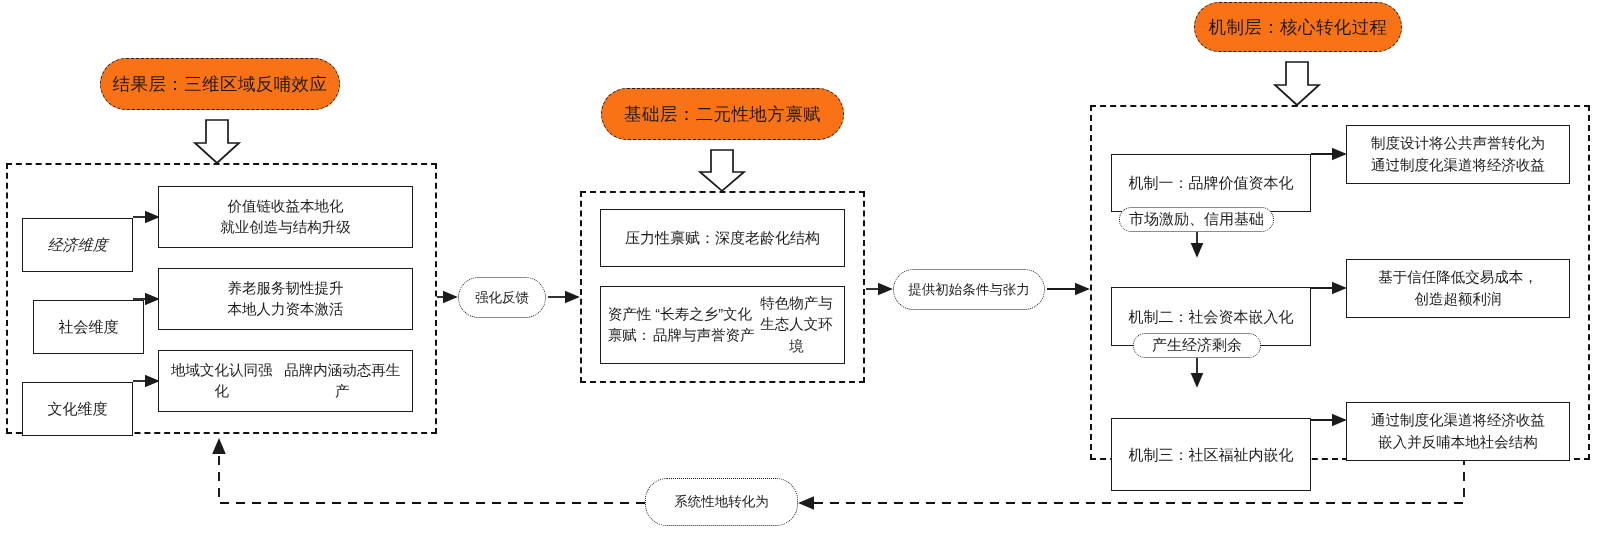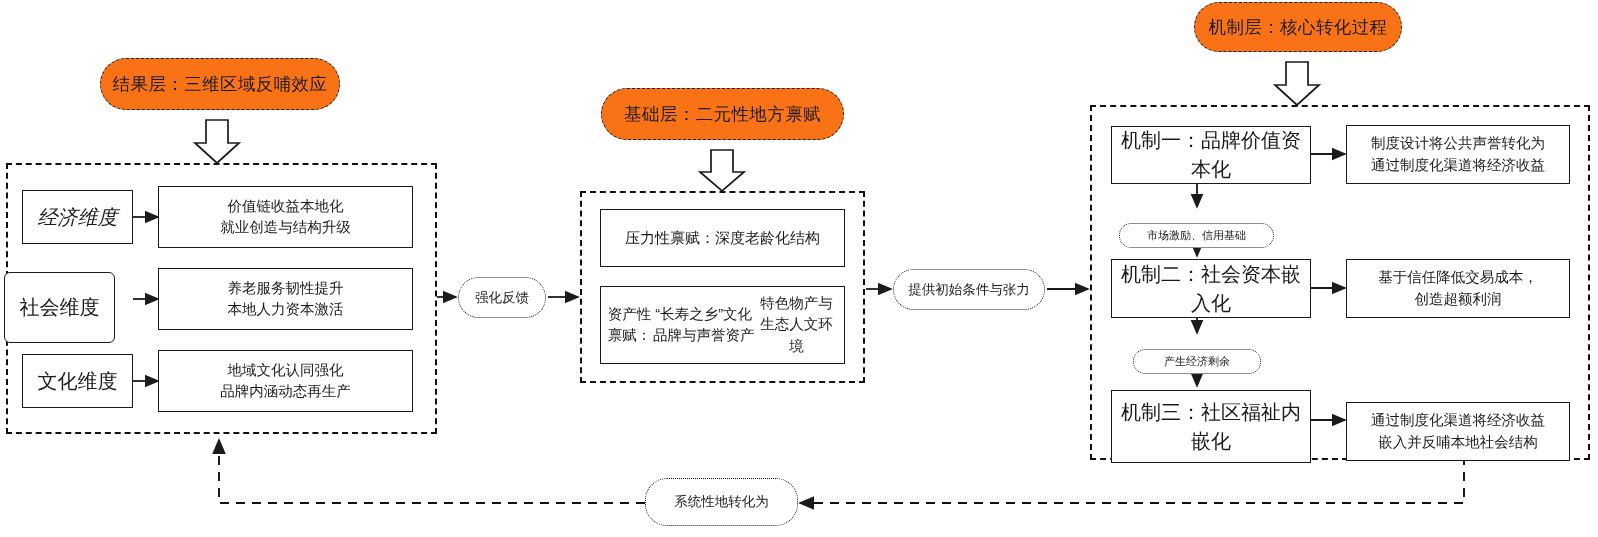--- a/index.html
+++ b/index.html
@@ -33,40 +33,40 @@
   .pill-dot{
     border:1.7px dotted #1b1b1b;
     border-radius:22px;
     display:flex;align-items:center;justify-content:center;
     text-align:center;
     font-size:13.5px;
     background:#fff;
     white-space:nowrap;
     z-index:5;
   }
-  .pill-dot.small{font-size:11px;border-width:1.6px;margin-top:16px;}
+  .pill-dot.small{font-size:15px;border-width:1.6px;}
 
   
   .panel{
     border:2px dashed #111;
     background:transparent;
   }
 
   
   .node{
     border:1.7px solid #1b1b1b;
     background:#fff;
     display:flex;align-items:center;justify-content:center;
     text-align:center;
     font-size:14.5px;
     line-height:1.45;
     box-sizing:border-box;
     padding:2px 6px;
   }
-  .node.lead{font-size:20px;}
+  .node.lead{font-size:15px;margin-top:28px;}
   .node.wide{font-size:15px;}
 
   
   #wires{position:absolute;left:0;top:0;width:1598px;height:537px;pointer-events:none;}
   .ln{stroke:#1b1b1b;stroke-width:1.8px;fill:none;}
   .ln-d{stroke:#111;stroke-width:1.9px;fill:none;stroke-dasharray:9 7;}
   .hollow{fill:#fff;stroke:#1b1b1b;stroke-width:1.7px;}
 </style>
 </head>
 <body>
@@ -125,28 +125,28 @@
   <div class="abs pill-header" style="left:1194px;top:2px;width:208px;height:50px;">机制层：核心转化过程</div>
 
   <div class="abs panel" style="left:6px;top:163px;width:431px;height:271px;"></div>
 
   <div class="abs node lead" style="left:22px;top:190px;width:111px;height:54px;font-style:italic;">经济维度</div>
   <div class="abs node" style="left:158px;top:186px;width:255px;height:62px;flex-direction:column;">
     <span>价值链收益本地化</span>
     <span>就业创造与结构升级</span>
   </div>
 
-  <div class="abs node lead" style="left:4px;top:272px;width:111px;height:71px;border-radius:6px;">社会维度</div>
+  <div class="abs node lead" style="left:33px;top:272px;width:111px;height:54px;">社会维度</div>
   <div class="abs node" style="left:158px;top:268px;width:255px;height:62px;flex-direction:column;">
     <span>养老服务韧性提升</span>
     <span>本地人力资本激活</span>
   </div>
 
   <div class="abs node lead" style="left:22px;top:354px;width:111px;height:54px;">文化维度</div>
-  <div class="abs node" style="left:158px;top:350px;width:255px;height:62px;flex-direction:column;">
+  <div class="abs node" style="left:158px;top:350px;width:255px;height:62px;flex-direction:row;">
     <span>地域文化认同强化</span>
     <span>品牌内涵动态再生产</span>
   </div>
 
   <div class="abs pill-dot" style="left:458px;top:277px;width:88px;height:41px;">强化反馈</div>
 
   <div class="abs panel" style="left:580px;top:191px;width:285px;height:192px;"></div>
 
   <div class="abs node wide" style="left:600px;top:209px;width:245px;height:58px;">压力性禀赋：深度老龄化结构</div>
 

